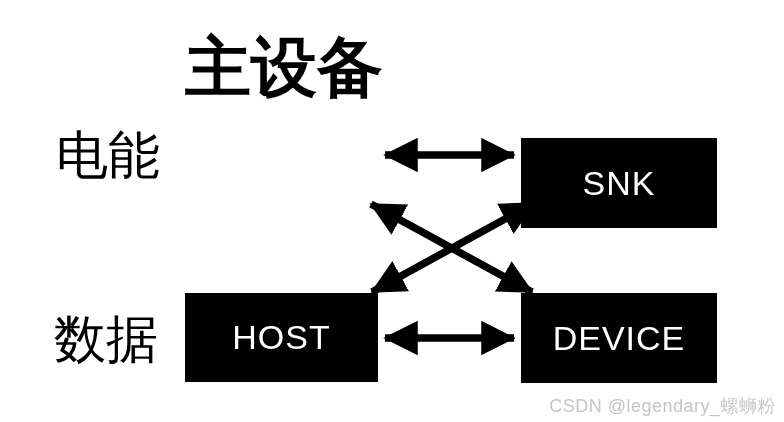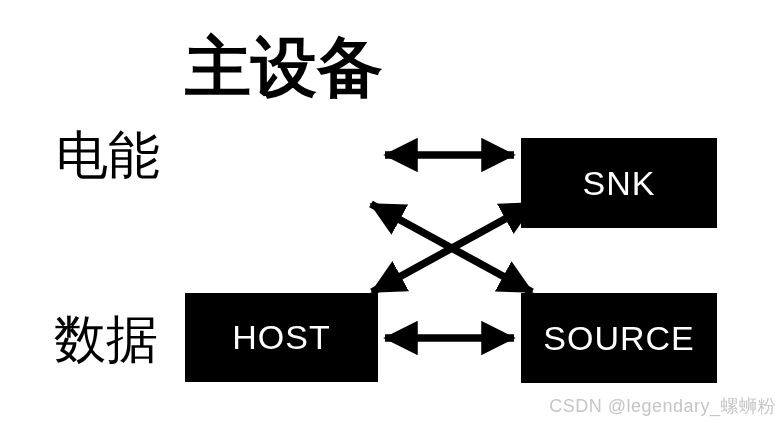--- a/index.html
+++ b/index.html
@@ -97,21 +97,21 @@
 
   <div class="node snk">
     <span>SNK</span>
   </div>
 
   <div class="node host">
     <span>HOST</span>
   </div>
 
   <div class="node device">
-    <span>SOURCE</span>
+    <span>DEVICE</span>
   </div>
 
   <svg class="arrows" viewBox="0 0 784 422" xmlns="http://www.w3.org/2000/svg" aria-hidden="true">
     <defs>
       <marker id="ah" viewBox="0 0 10 10" refX="9.5" refY="5" markerWidth="4.6" markerHeight="4.6" orient="auto-start-reverse">
         <path d="M0,0 L10,5 L0,10 z" fill="#000000"></path>
       </marker>
     </defs>
     <line x1="385" y1="155" x2="514" y2="155" marker-start="url(#ah)" marker-end="url(#ah)"></line>
     <line x1="385" y1="338" x2="514" y2="338" marker-start="url(#ah)" marker-end="url(#ah)"></line>

